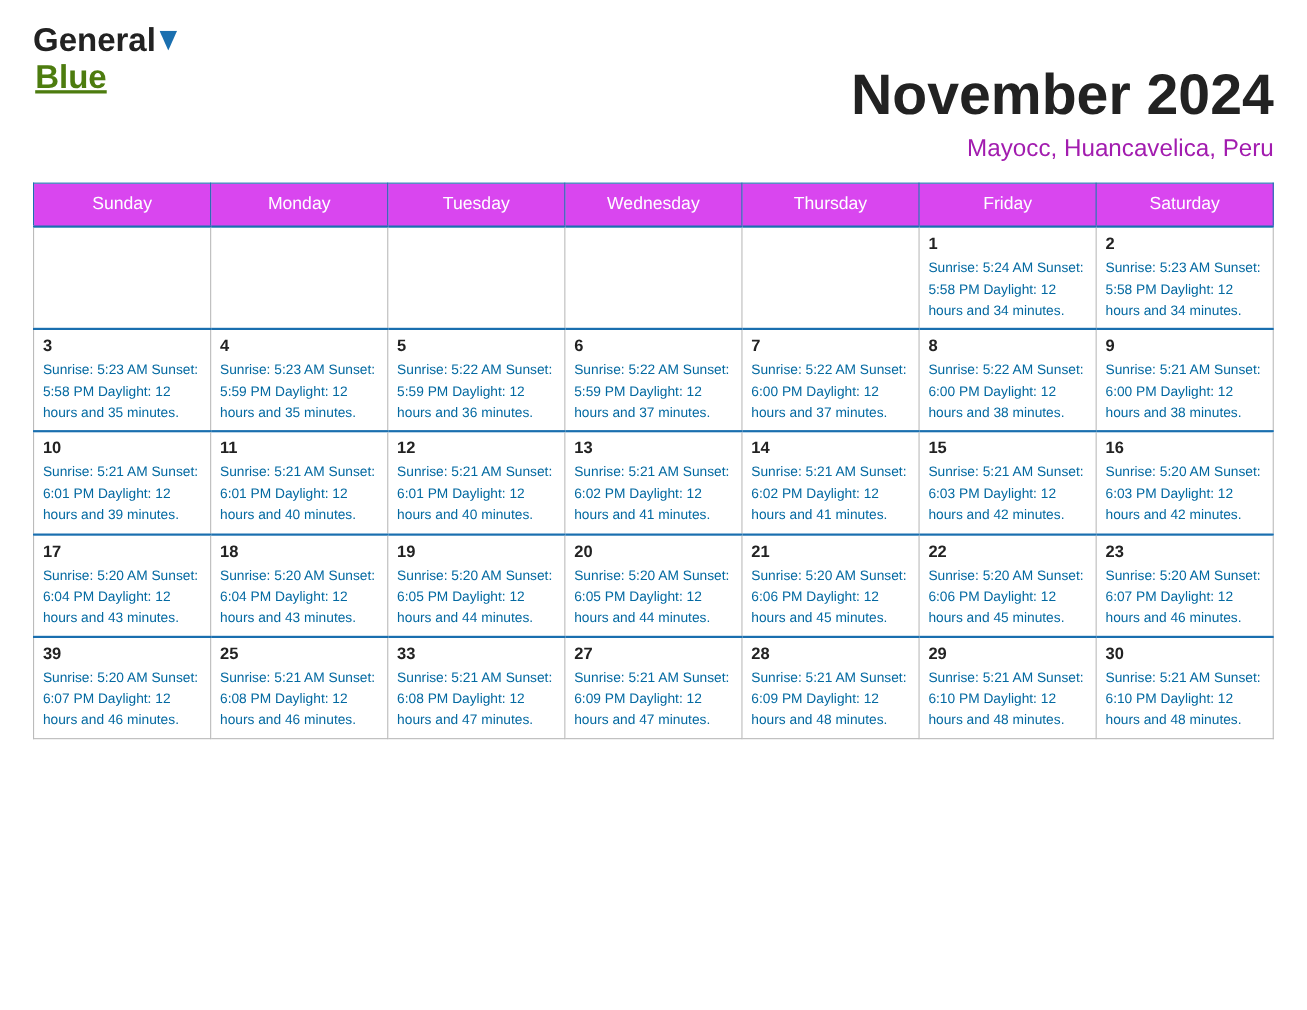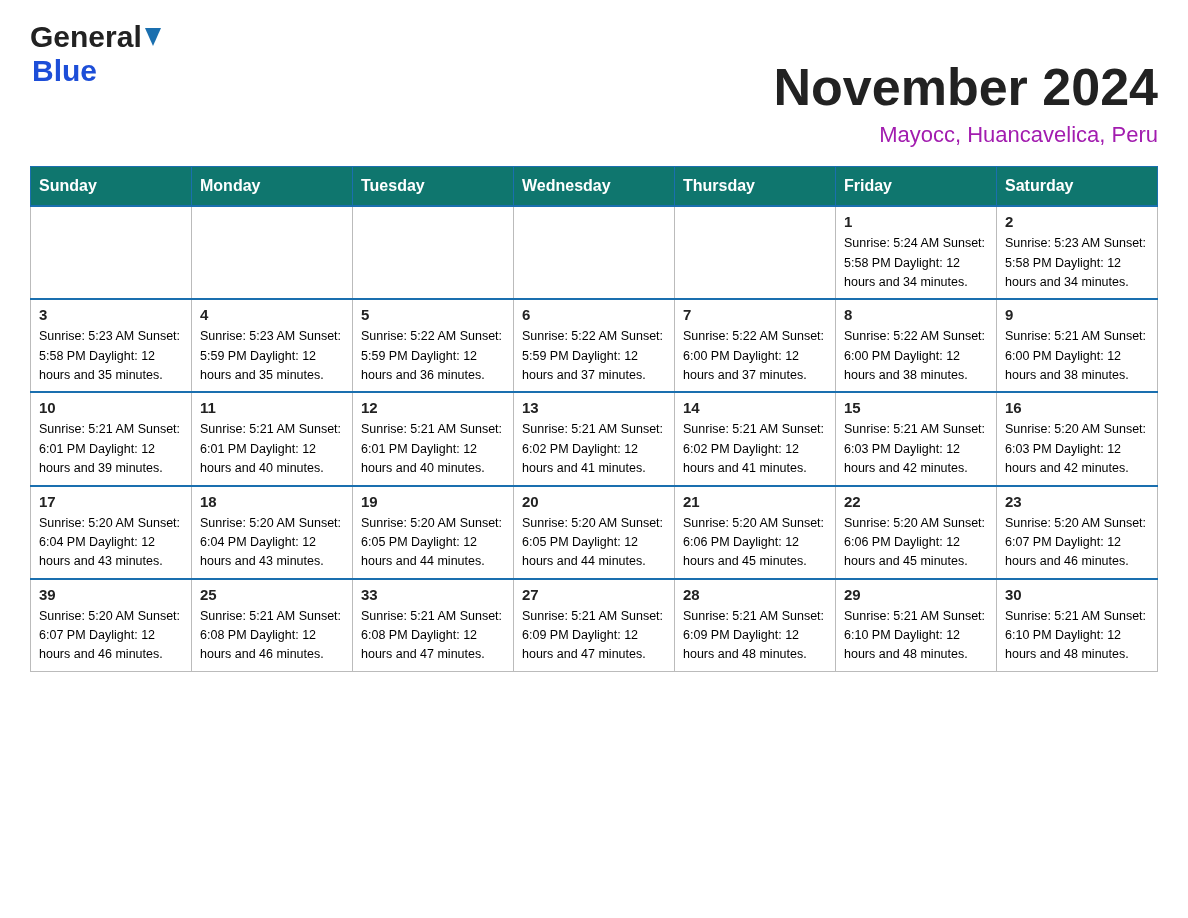--- a/index.html
+++ b/index.html
@@ -36,26 +36,26 @@
       font-size: 22px;
       color: #a21caf;
       margin-top: 6px;
     }
     .calendar {
       width: 100%;
       border-collapse: collapse;
       border: 1px solid #aaa;
     }
     .calendar th {
-      background: #0f766e;
+      background: #d946ef;
       color: #fff;
       font-size: 16px;
-      font-weight: bold;
+      font-weight: normal;
       padding: 10px 8px;
-      text-align: left;
+      text-align: center;
       border: 1px solid #1a6faf;
     }
     .calendar td {
       vertical-align: top;
       border: 1px solid #bbb;
       padding: 6px 8px;
       width: calc(100% / 7);
       min-height: 100px;
       font-size: 13px;
       color: #222;
@@ -66,21 +66,21 @@
     }
     .day-number {
       font-size: 15px;
       font-weight: bold;
       color: #222;
       display: block;
       margin-bottom: 4px;
     }
     .day-info {
       font-size: 12.5px;
-      color: #000000;
+      color: #0369a1;
       line-height: 1.55;
     }
     .empty-cell {
       background: #f9f9f9;
     }
     .logo-row {
       display: flex;
       align-items: center;
       gap: 0;
       justify-content: space-between;
@@ -93,22 +93,23 @@
     .logo-triangle {
       display: inline-block;
       margin-left: 3px;
       margin-right: 0;
       position: relative;
       top: 2px;
     }
     .logo-text-blue {
       font-size: 30px;
       font-weight: bold;
-      color: #1d4ed8;
+      color: #4d7c0f;
       margin-left: 2px;
+      text-decoration: underline;
     }
   </style>
 </head>
 <body>
 
 <div class="header">
   <div class="logo">
     <div class="logo-row">
       <span class="logo-text-general">General</span>
       <span class="logo-triangle">

